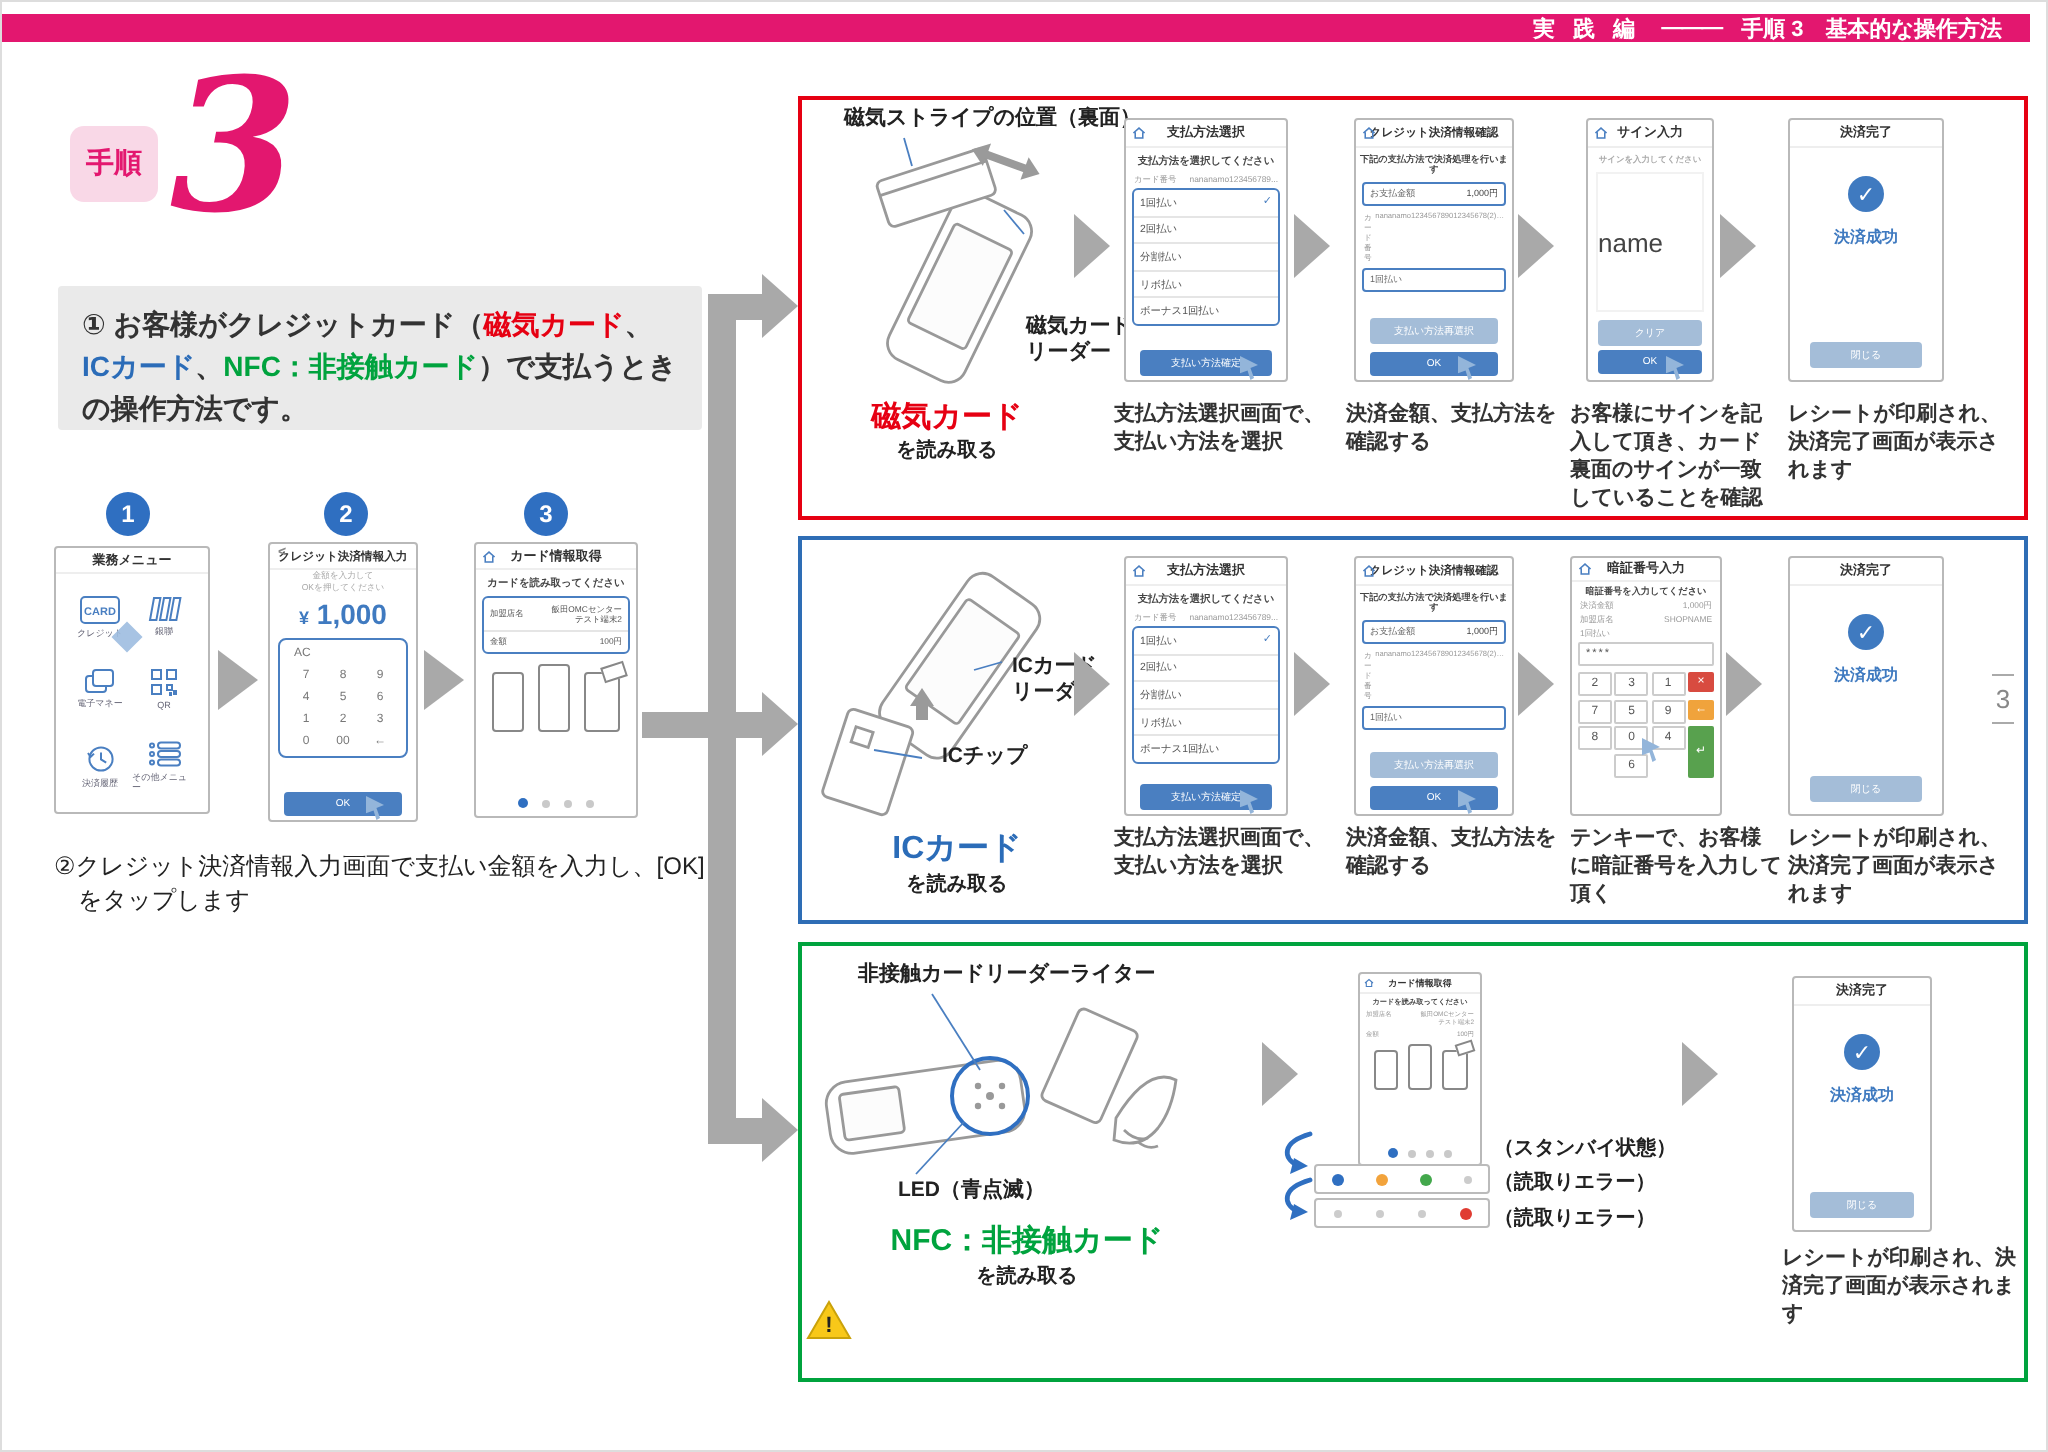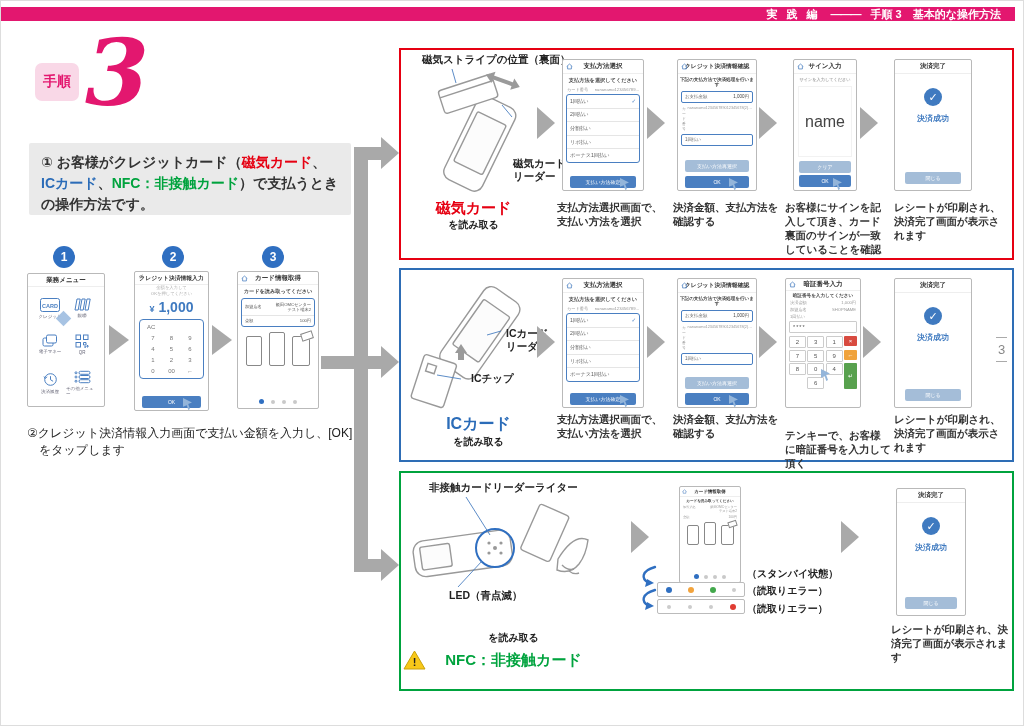--- a/index.html
+++ b/index.html
@@ -12,21 +12,21 @@
   .topbar{position:absolute;left:0;top:6px;width:1014px;height:14px;background:#e3176f;display:flex;align-items:center;justify-content:flex-end;gap:10px;padding-right:14px;box-sizing:border-box;color:#fff;font-size:11px;font-weight:700;}
   .ribbon-wrap{position:absolute;left:14px;top:2px;filter:drop-shadow(2px 2px 2px rgba(0,0,0,.28));}
   .ribbon{width:84px;height:54px;background:#3a6db4;clip-path:polygon(0 0,100% 0,100% 68%,50% 96%,0 68%);display:flex;justify-content:center;padding-top:8px;box-sizing:border-box;color:#fff;font-weight:700;font-size:17px;letter-spacing:3px;}
   .ribbon span{border-bottom:1px dashed rgba(255,255,255,.8);height:22px;}
   .step-box{position:absolute;left:34px;top:62px;width:44px;height:38px;background:#f9d8e7;border-radius:7px;color:#e3176f;font-size:14px;font-weight:700;display:flex;align-items:center;justify-content:center;}
   .big-num{position:absolute;left:84px;top:26px;font-family:"DejaVu Serif",serif;font-style:italic;font-weight:700;font-size:92px;line-height:1;color:#e3176f;}
   .heading{position:absolute;left:152px;top:62px;font-size:25px;font-weight:700;color:#e3176f;}
 
   
   .intro{position:absolute;left:28px;top:142px;width:322px;height:72px;background:#eaeaea;border-radius:2px;padding:9px 12px;box-sizing:border-box;font-size:14px;font-weight:700;line-height:1.5;color:#333;}
-  .c-red{color:#e60012;} .c-blue{color:#2b6cb8;} .c-green{color:#00a33e;margin-top:40px;}
+  .c-red{color:#e60012;} .c-blue{color:#2b6cb8;} .c-green{color:#00a33e;}
 
   
   .badge{position:absolute;width:22px;height:22px;border-radius:50%;background:#2f6fc1;color:#fff;font-weight:700;font-size:12px;display:flex;align-items:center;justify-content:center;}
   .notes{position:absolute;left:26px;top:424px;width:338px;font-size:12px;line-height:1.45;color:#222;}
   .notes div{padding-left:1em;text-indent:-1em;}
 
   
   .tri{width:0;height:0;border-top:16px solid transparent;border-bottom:16px solid transparent;border-left:18px solid #a9a9a9;position:absolute;}
   .tri-big{width:0;height:0;border-top:15px solid transparent;border-bottom:15px solid transparent;border-left:20px solid #a9a9a9;position:absolute;}
   .bar{position:absolute;background:#a9a9a9;}
@@ -47,21 +47,21 @@
   .ph-kv{display:flex;justify-content:space-between;font-size:4.2px;color:#999;padding:1px 4px;}
   .opt-box{border:1px solid #4a7fc1;border-radius:3px;margin:1px 3px;}
   .opt{display:flex;justify-content:space-between;align-items:center;font-size:5.2px;color:#555;padding:2.8px 3px;border-bottom:1px solid #e5e5e5;}
   .opt:last-child{border-bottom:none;}
   .chk{color:#4a7fc1;font-size:5.5px;}
   .ph-btn{border-radius:2px;color:#fff;text-align:center;font-size:5px;padding:3px 0;margin:2px 7px;}
   .btn-blue{background:#4a7fc1;} .btn-light{background:#a4bdd8;}
   .mt-auto{margin-top:auto;}
   .box-row{border:1px solid #4a7fc1;border-radius:2px;margin:1.5px 3px;display:flex;justify-content:space-between;align-items:center;font-size:4.5px;padding:2.5px 3px;color:#666;}
   .plain-row{font-size:3.8px;color:#999;padding:1.5px 4px;display:flex;justify-content:space-between;}
-  .sig{flex:1;margin:2px 4px;border:1px solid #f2f2f2;display:flex;align-items:center;justify-content:center;font-size:16px;color:#444;}
+  .sig{flex:1;margin:2px 4px;border:1px solid #f2f2f2;display:flex;align-items:center;justify-content:flex-start;font-size:13px;color:#444;}
   .done-body{flex:1;display:flex;flex-direction:column;align-items:center;padding-top:14px;gap:7px;}
   .done-circle{width:18px;height:18px;border-radius:50%;background:#3f7ac0;color:#fff;display:flex;align-items:center;justify-content:center;font-size:11px;flex:none;}
   .done-status{color:#3f7ac0;font-weight:700;font-size:8px;}
   .amt{text-align:center;color:#3f7ac0;font-size:14px;font-weight:700;padding:2px 0;}
   .amt .yen{font-size:9px;}
   .hint{text-align:center;font-size:4.3px;color:#aaa;line-height:1.4;}
   .kpad{border:1.5px solid #4a7fc1;border-radius:4px;margin:2px 4px;padding:1px 5px;}
   .krow{display:flex;justify-content:space-between;font-size:6px;color:#777;padding:2.6px 2px;}
   .krow span{width:12px;text-align:center;}
   .pinpad{display:grid;grid-template-columns:1fr 1fr 1fr 13px;gap:1.5px;margin:2px 3px;}
@@ -521,21 +521,21 @@
       <div class="done-circle">
           <span>✓</span>
         </div>
       <div class="done-status">決済成功</div>
     </div>
     <div class="ph-btn btn-light" style="margin:2px 10px 6px;">閉じる</div>
   </div>
 
   <div class="caption" style="left:556px;top:412px;width:112px;">支払方法選択画面で、支払い方法を選択</div>
   <div class="caption" style="left:672px;top:412px;width:110px;">決済金額、支払方法を確認する</div>
-  <div class="caption" style="left:784px;top:428px;width:106px;">テンキーで、お客様に暗証番号を入力して頂く</div>
+  <div class="caption" style="left:784px;top:412px;width:106px;">テンキーで、お客様に暗証番号を入力して頂く</div>
   <div class="caption" style="left:893px;top:412px;width:116px;">レシートが印刷され、決済完了画面が表示されます</div>
 
   <div class="secbox" style="top:470px;height:220px;border-color:#00a33e;"></div>
   <div class="leader-label" style="left:428px;top:480px;">非接触カードリーダーライター</div>
   <svg class="abs" style="left:405px;top:494px;" width="188" height="112" viewBox="0 0 188 112">
     <g stroke="#999" fill="#fff" stroke-width="1.4">
       <g transform="rotate(-8 60 60)">
           <rect x="8" y="40" width="98" height="36" rx="11"></rect>
           <rect x="15" y="46" width="30" height="23" rx="2" fill="#fcfcfc"></rect>
         </g>

